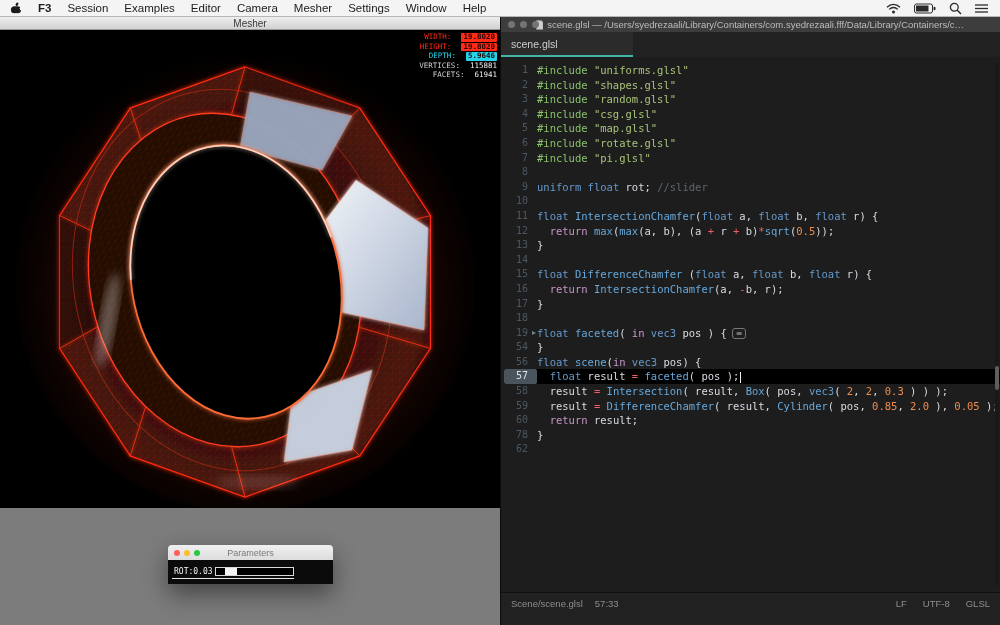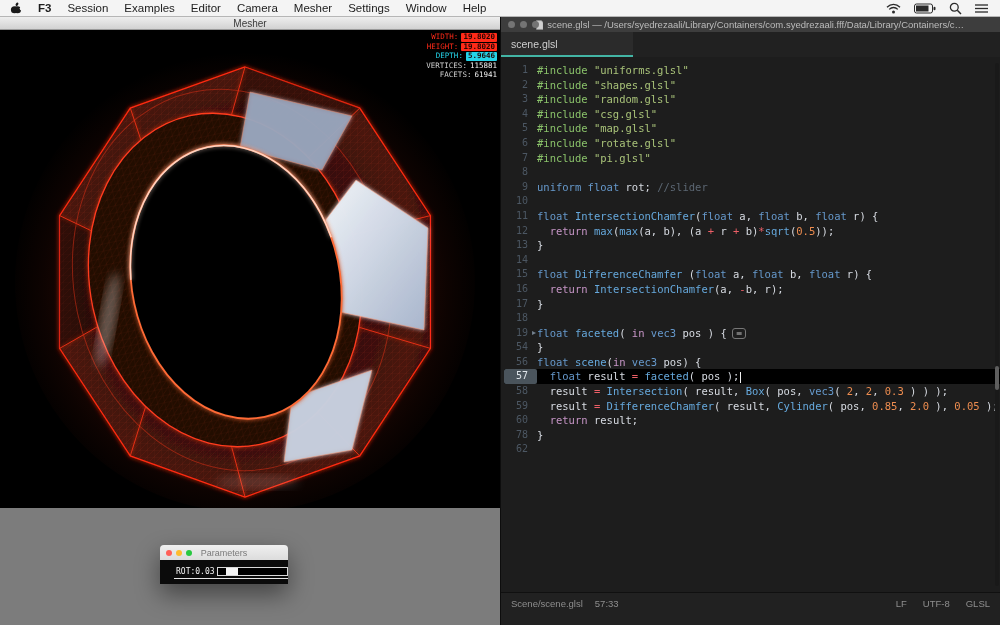--- a/index.html
+++ b/index.html
@@ -16,32 +16,32 @@
   .menu-right{display:flex;align-items:center;gap:13px;padding-right:12px;}
   .menu-right svg,.apple svg{display:block;}
 
   
   .mesher-window{position:absolute;left:0;top:17px;width:500px;height:491px;}
   .mesher-titlebar{height:13px;background:linear-gradient(#eeeeee,#d2d2d2);border-bottom:1px solid #9a9a9a;
     display:flex;align-items:center;justify-content:center;font-size:10px;color:#3a3a3a;box-sizing:border-box;}
   .mesher-content{position:relative;height:478px;background:#000;overflow:hidden;}
   .mesher-stats{position:absolute;top:3px;right:3px;display:flex;flex-direction:column;gap:1px;
     font-family:"DejaVu Sans Mono",monospace;font-size:7.5px;align-items:flex-end;z-index:5;}
-  .stat-row{display:flex;gap:3px;align-items:center;line-height:8.5px;}
+  .stat-row{display:flex;gap:10px;align-items:center;line-height:8.5px;}
   .stat-value.block{padding:0 2px;border-radius:1px;font-weight:bold;color:#200402;}
 
   
-  .params-window{position:absolute;left:160px;top:545px;width:128px;z-index:30;
+  .params-window{position:absolute;left:168px;top:545px;width:165px;z-index:30;
     box-shadow:0 10px 24px rgba(0,0,0,0.45);border-radius:4px 4px 0 0;}
   .params-titlebar{height:15px;background:linear-gradient(#f0f0f0,#dcdcdc);border-radius:4px 4px 0 0;
     display:flex;align-items:center;justify-content:center;position:relative;font-size:9px;color:#7a7a7a;}
   .tl{position:absolute;left:6px;top:4.5px;display:flex;gap:4px;}
   .tl i{width:6px;height:6px;border-radius:50%;display:block;}
   .tl .c{background:var(--tl_red);} .tl .m{background:var(--tl_yellow);} .tl .z{background:var(--tl_green);}
-  .params-content{height:24px;background:#0b0b0b;display:flex;align-items:center;padding-left:14px;}
+  .params-content{height:24px;background:#0b0b0b;display:flex;align-items:center;padding-left:4px;}
   .slider-row{display:flex;align-items:center;width:122px;height:12px;border-bottom:1px solid #e8e8e8;}
   .slider-label{font-family:"DejaVu Sans Mono",monospace;font-size:8px;color:#f2f2f2;padding:0 2px;white-space:nowrap;}
   .slider-track{position:relative;flex:1;height:9px;background:#000;border:1px solid #d8d8d8;box-sizing:border-box;}
   .slider-handle{position:absolute;left:12%;top:0;bottom:0;width:12px;background:#f4f4f4;}
 
   
   .editor-window{position:absolute;left:500px;top:17px;width:500px;height:608px;background:#1d1d1d;
     display:flex;flex-direction:column;border-left:1px solid #0d0d0d;box-sizing:border-box;}
   .editor-titlebar{flex:0 0 15px;background:#3d3d3d;display:flex;align-items:center;position:relative;}
   .editor-tl{position:absolute;left:7px;display:flex;gap:5px;}

